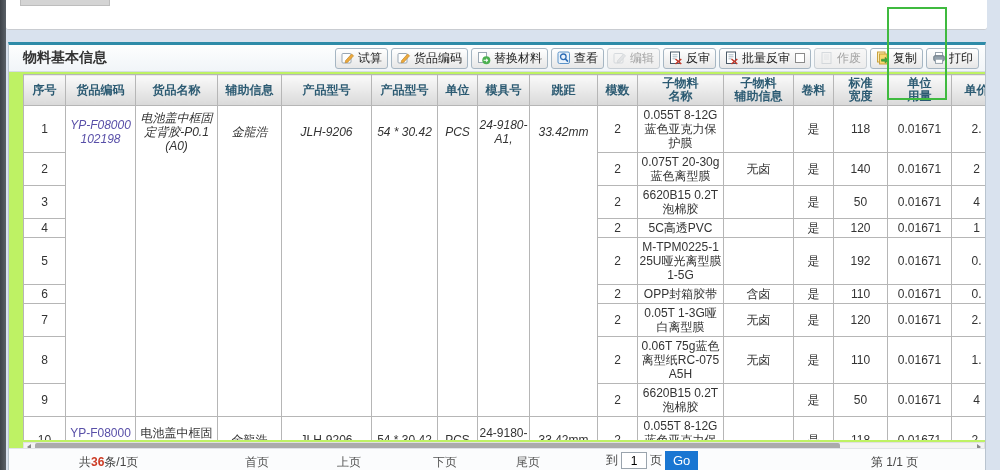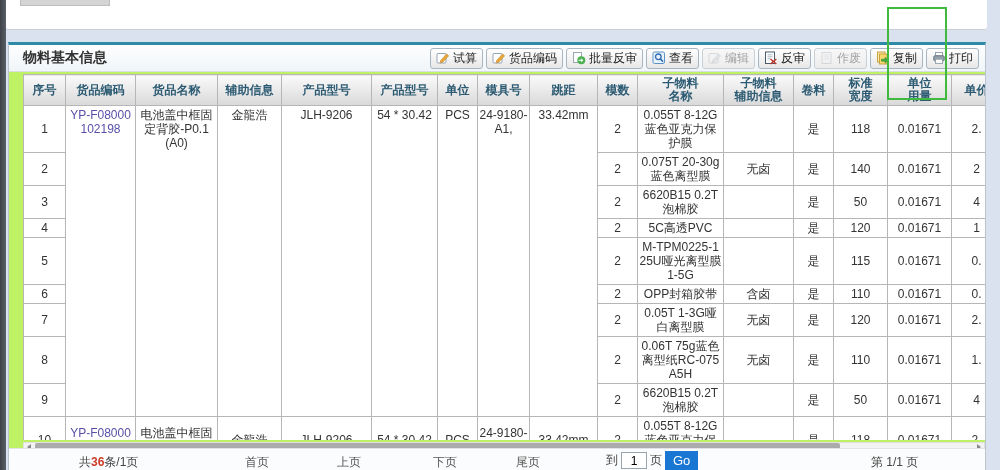--- a/index.html
+++ b/index.html
@@ -33,21 +33,21 @@
     display:inline-block; margin-left:2px; }
   .tbtn .ic { display:inline-flex; }
   .table-wrap { margin:2px 0 0 14px; width:962px; height:366px; overflow:hidden; }
   table { border-collapse:collapse; table-layout:fixed; width:978px;
     font-size:12px; color:#333; }
   th,td { border:1px solid #b6b6b6; text-align:center; padding:2px 1px;
     line-height:14px; overflow:hidden; word-break:break-all; }
   th { background:linear-gradient(#fafafa,#d9d9d9); color:#2b5a72; font-weight:bold;
     height:30px; white-space:pre-line; line-height:13px; }
   td { background:#fff; }
-  .vtop { height:48px; display:flex; justify-content:center; }
+  .vtop { height:48px; display:flex; align-items:center; justify-content:center;font-style:italic; }
   .code-link { color:#584fa8; cursor:pointer; }
   .hscroll { margin:2px 0 0 14px; width:962px; height:10px; display:flex; align-items:center;
     background:#f3f3f3; border:1px solid #e0e0e0; }
   .harrow { width:11px; height:8px; position:relative; flex:none; cursor:pointer; }
   .harrow::after { content:""; position:absolute; top:1px; border-style:solid; }
   .harrow.left::after { left:3px; border-width:3px 4px 3px 0; border-color:transparent #888 transparent transparent; }
   .harrow.right::after { left:4px; border-width:3px 0 3px 4px; border-color:transparent transparent transparent #888; }
   .hthumb { width:805px; height:8px; background:#ababab; border-radius:2px; flex:none; cursor:grab; }
   .pagination { position:absolute; left:0; top:403px; width:976px; height:25px;
     background:#fbfcfd; border-top:1px solid #e0e4e8; font-size:12px; color:#444; }
@@ -94,21 +94,21 @@
           <span>货品编码</span>
         </button>
         <button class="tbtn">
           <span class="ic">
             <svg width="14" height="14" viewBox="0 0 14 14">
               <rect x="1.5" y="1.5" width="8" height="10" fill="#fff" stroke="#9aa8b4"></rect>
               <circle cx="9.3" cy="9.3" r="4" fill="#4cb050"></circle>
               <path d="M7.4 9.3 h2.6 v-1.6 l2 2.1 -2 2.1 v-1.6 h-2.6 z" fill="#fff" transform="translate(-0.8 -0.5)"></path>
             </svg>
           </span>
-          <span>批量反审</span>
+          <span>替换材料</span>
         </button>
         <button class="tbtn">
           <span class="ic">
             <svg width="14" height="14" viewBox="0 0 14 14">
               <rect x="1" y="1" width="11.5" height="11.5" rx="1.5" fill="#eaf3fc" stroke="#5b93c8"></rect>
               <circle cx="6.3" cy="5.8" r="2.8" fill="none" stroke="#2f6db5" stroke-width="1.3"></circle>
               <line x1="8.3" y1="7.9" x2="11" y2="10.6" stroke="#2f6db5" stroke-width="1.6"></line>
             </svg>
           </span>
           <span>查看</span>
@@ -124,20 +124,31 @@
         </button>
         <button class="tbtn">
           <span class="ic">
             <svg width="14" height="14" viewBox="0 0 14 14">
               <rect x="1.5" y="1" width="9" height="11.5" fill="#fff" stroke="#4a5a68"></rect>
               <path d="M3.5 3.8 h5 M3.5 5.8 h5 M3.5 7.8 h3" stroke="#9fb0bc" stroke-width="0.9" fill="none"></path>
               <path d="M6.5 8 L12.3 13 M12.3 8 L6.5 13" stroke="#c0392b" stroke-width="1.5"></path>
             </svg>
           </span>
           <span>反审</span>
+        </button>
+        <button class="tbtn">
+          <span class="ic">
+            <svg width="14" height="14" viewBox="0 0 14 14">
+              <rect x="1.5" y="1" width="9" height="11.5" fill="#fff" stroke="#4a5a68"></rect>
+              <path d="M3.5 3.8 h5 M3.5 5.8 h5 M3.5 7.8 h3" stroke="#9fb0bc" stroke-width="0.9" fill="none"></path>
+              <path d="M6.5 8 L12.3 13 M12.3 8 L6.5 13" stroke="#c0392b" stroke-width="1.5"></path>
+            </svg>
+          </span>
+          <span>批量反审</span>
+          <span class="cb"></span>
         </button>
         <button class="tbtn" disabled="">
           <span class="ic">
             <svg width="14" height="14" viewBox="0 0 14 14">
               <rect x="2" y="1.5" width="9" height="11" fill="#f2f2f2" stroke="#aab4bc"></rect>
               <path d="M4 4h5M4 6h5M4 8h5" stroke="#c7ccd1" stroke-width="0.9"></path>
             </svg>
           </span>
           <span>作废</span>
         </button>
@@ -288,21 +299,21 @@
             <td>120</td>
             <td>0.01671</td>
             <td>1</td>
           </tr>
           <tr>
             <td>5</td>
             <td>2</td>
             <td>M-TPM0225-1 25U哑光离型膜1-5G</td>
             <td></td>
             <td>是</td>
-            <td>115</td>
+            <td>192</td>
             <td>0.01671</td>
             <td>0.</td>
           </tr>
           <tr>
             <td>6</td>
             <td>2</td>
             <td>OPP封箱胶带</td>
             <td>含卤</td>
             <td>是</td>
             <td>110</td>

